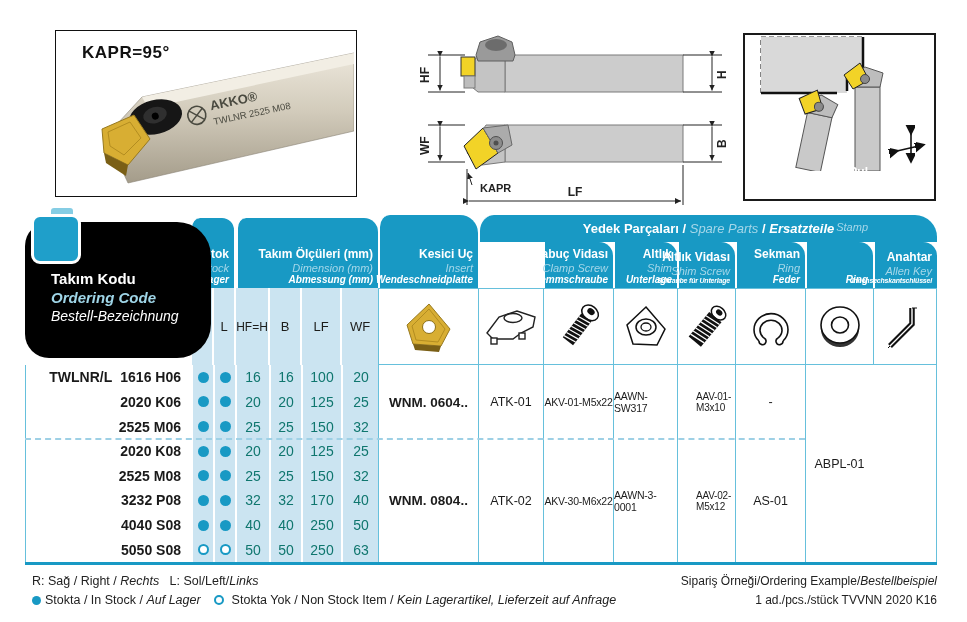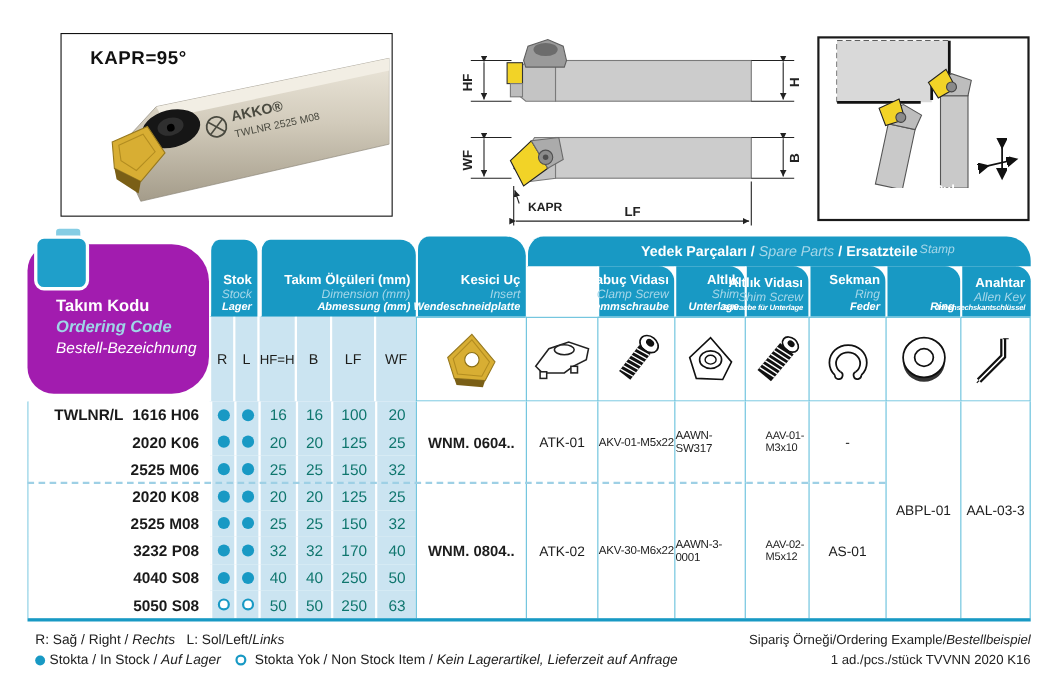--- a/index.html
+++ b/index.html
@@ -8,22 +8,22 @@
 
   
   .photo{position:absolute;left:55px;top:30px;width:300px;height:165px;border:1px solid #111;background:#fff;}
   .kapr-label{position:absolute;left:26px;top:12px;font-size:17px;font-weight:bold;color:#111;letter-spacing:0.5px;}
   .drawing{position:absolute;left:420px;top:25px;width:320px;height:185px;}
   .typebox{position:absolute;left:743px;top:33px;width:193px;height:168px;border:2px solid #1a1a1a;background:#fff;box-sizing:border-box;}
   .typebox-title{text-align:center;font-size:17px;font-weight:bold;margin-top:6px;letter-spacing:0.5px;}
 
   
   .tbl{position:absolute;left:25px;top:210px;width:912px;height:355px;}
-  .green{position:absolute;left:0;top:12px;width:165px;height:136px;background:#a21caf;
-         border-radius:24px 34px 34px 24px;z-index:1;}
+  .green{position:absolute;left:0;top:12px;width:165px;height:136px;background:#000000;
+         border-radius:24px 34px 34px 24px;z-index:1;padding-left:21px;}
   .green-text{position:absolute;left:26px;top:48px;line-height:1.25;}
   .green-text .g1{font-weight:bold;font-size:15px;color:#fff;}
   .green-text .g2{font-weight:bold;font-style:italic;font-size:15px;color:#9fd5e7;}
   .green-text .g3{font-style:italic;font-size:14px;color:#fff;}
 
   .tab-notch{position:absolute;left:24px;top:-4px;width:22px;height:26px;background:#85cde4;
              border:2px solid #fff;border-radius:5px;z-index:2;}
   .tab-icon{position:absolute;left:6px;top:4px;width:44px;height:44px;background:#1f9fca;
             border:3px solid #fff;border-radius:9px;z-index:3;}
 
@@ -35,21 +35,21 @@
   .hcell .l3{font-style:italic;font-weight:bold;font-size:10px;color:#fff;white-space:nowrap;}
   .hcell .sm{font-size:7px;letter-spacing:-0.2px;}
   .h-stok{left:165px;top:8px;width:44px;height:70px;border-radius:10px 12px 0 0;border-left:2px solid #fff;}
   .h-dim{left:211px;top:8px;width:142px;height:70px;border-radius:10px 14px 0 0;border-left:2px solid #fff;}
   .h-insert{left:353px;top:5px;width:100px;height:73px;border-radius:12px 18px 0 0;border-left:2px solid #fff;}
   .spareband{position:absolute;left:453px;top:5px;width:459px;height:27px;background:#1899c4;
              border-radius:16px 22px 0 0;border-left:2px solid #fff;box-sizing:border-box;
              display:flex;align-items:center;justify-content:center;font-size:13px;color:#fff;}
   .spareband .t1{font-weight:bold;}
   .spareband .t2{font-style:italic;color:#a5d7e9;}
-  .spareband .t3{font-weight:bold;text-align:right;}
+  .spareband .t3{font-style:italic;font-weight:bold;text-align:right;}
   .spareband span{white-space:pre;}
   .h-sp{top:32px;height:46px;border-radius:0 14px 0 0;border-left:2px solid #fff;}
   .h-sp1{left:453px;width:65px;} .h-sp2{left:518px;width:70px;} .h-sp3{left:588px;width:64px;}
   .h-sp4{left:652px;width:58px;} .h-sp5{left:710px;width:70px;} .h-sp6{left:780px;width:68px;gap:41px;}
   .h-sp7{left:848px;width:64px;}
 
   .sub{position:absolute;top:78px;height:77px;background:#cbe4f1;border-left:2px solid #fff;
        box-sizing:border-box;display:flex;align-items:center;justify-content:center;
        font-size:13px;color:#1d1d1b;}
   .s-r{left:165px;width:22px;} .s-l{left:187px;width:22px;} .s-hf{left:209px;width:34px;font-size:12px;}
@@ -497,21 +497,20 @@
     <div class="gcell g-shim g1r">AAWN-SW317</div>
     <div class="gcell g-sscrew g1r">AAV-01-M3x10</div>
     <div class="gcell g-ring g1r">-</div>
     <div class="gcell g-insert g2r">WNM. 0804..</div>
     <div class="gcell g-wedge g2r">ATK-02</div>
     <div class="gcell g-cscrew g2r">AKV-30-M6x22</div>
     <div class="gcell g-shim g2r">AAWN-3-0001</div>
     <div class="gcell g-sscrew g2r">AAV-02-M5x12</div>
     <div class="gcell g-ring g2r">AS-01</div>
     <div class="gcell g-stamp">ABPL-01</div>
-    <div class="gcell g-allen">AAL-03-3</div>
 
     <div class="dash"></div>
     <div class="bbar"></div>
   </div>
 
   <div class="foot-left">
     <div><span>R: Sağ / Right / </span><i>Rechts</i><span style="white-space:pre;">   L: Sol/Left/</span><i>Links</i></div>
     <div>
       <span class="ldot"></span><span>Stokta / In Stock / </span><i>Auf Lager</i>
       <span class="ldot hollow"></span><span> Stokta Yok / Non Stock Item / </span><i>Kein Lagerartikel, Lieferzeit auf Anfrage</i>

